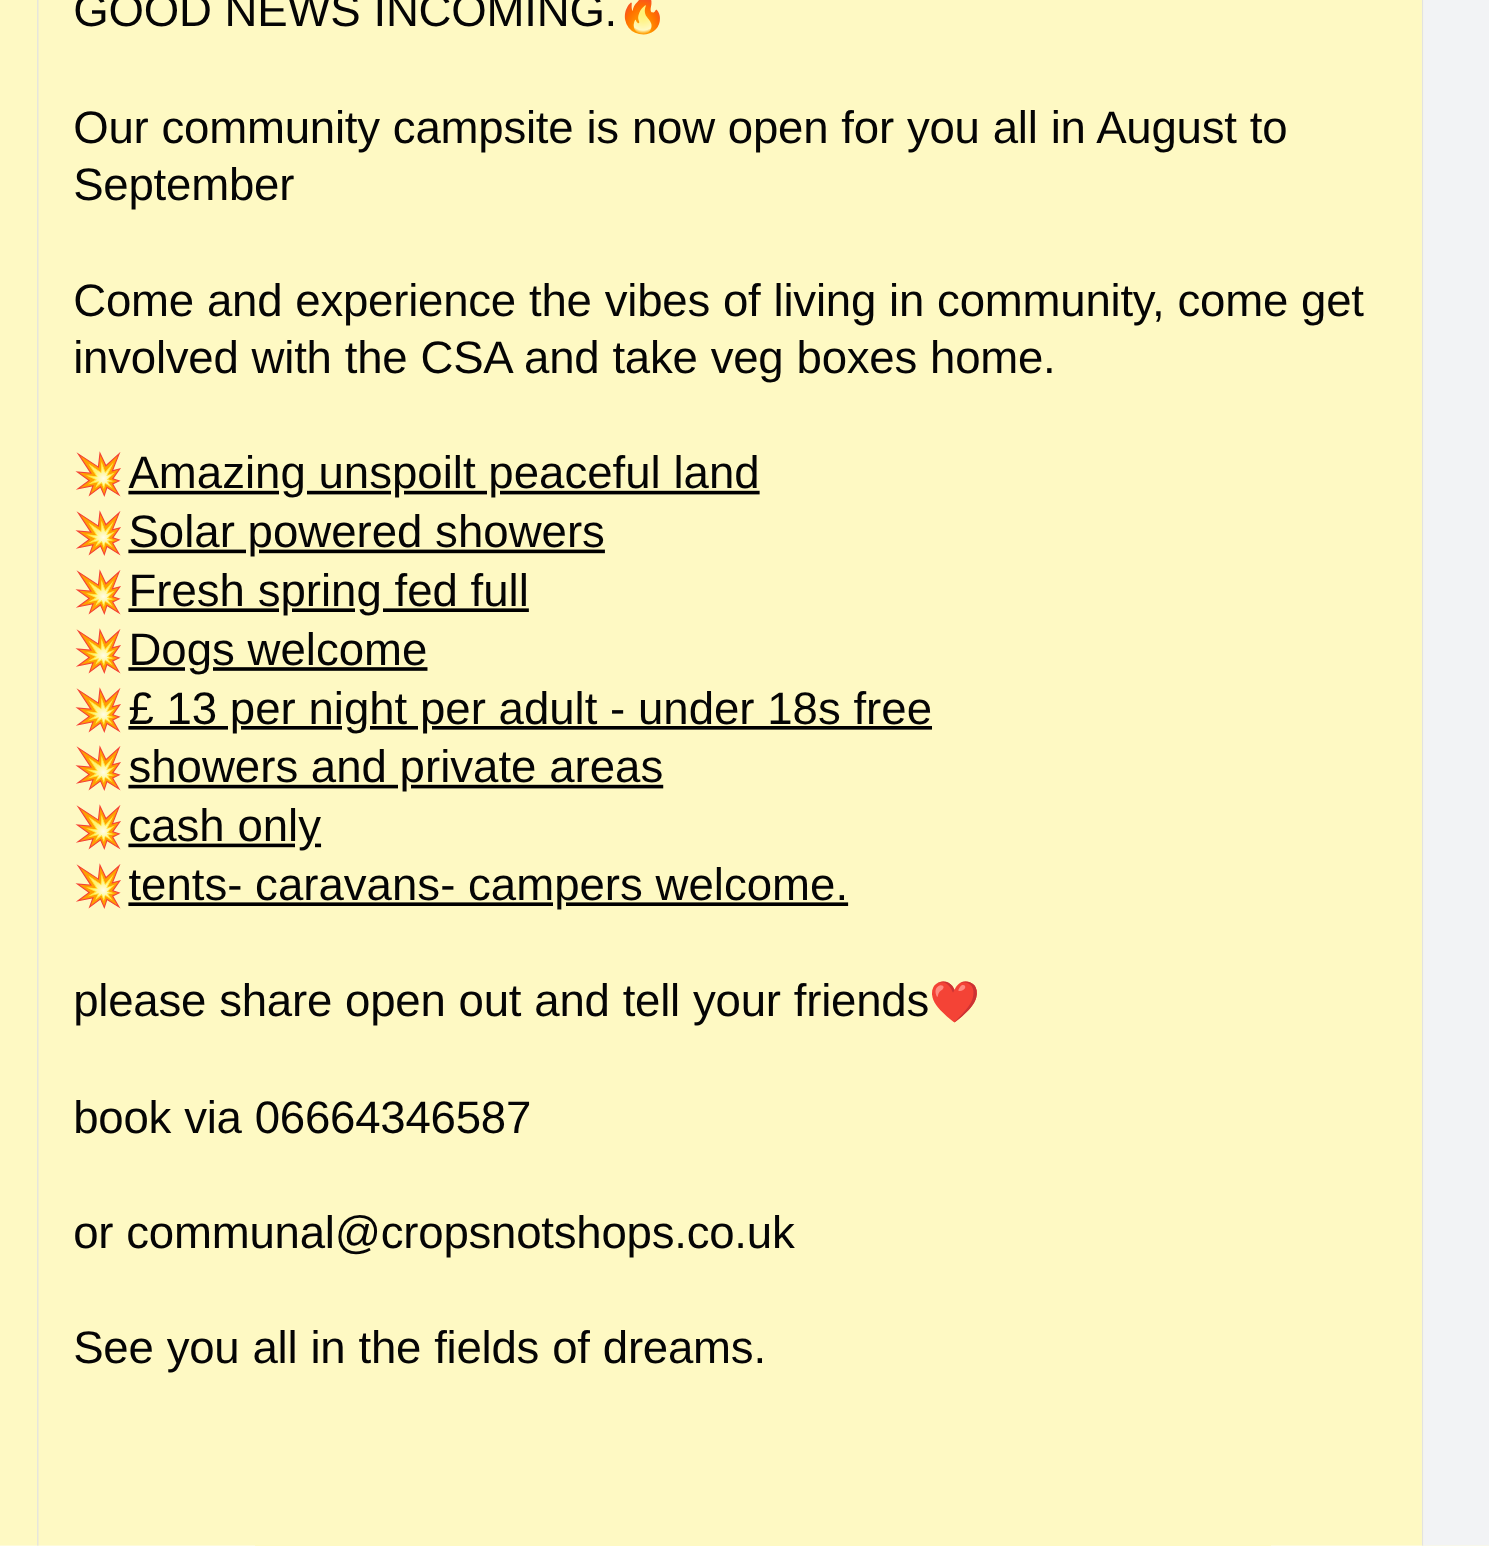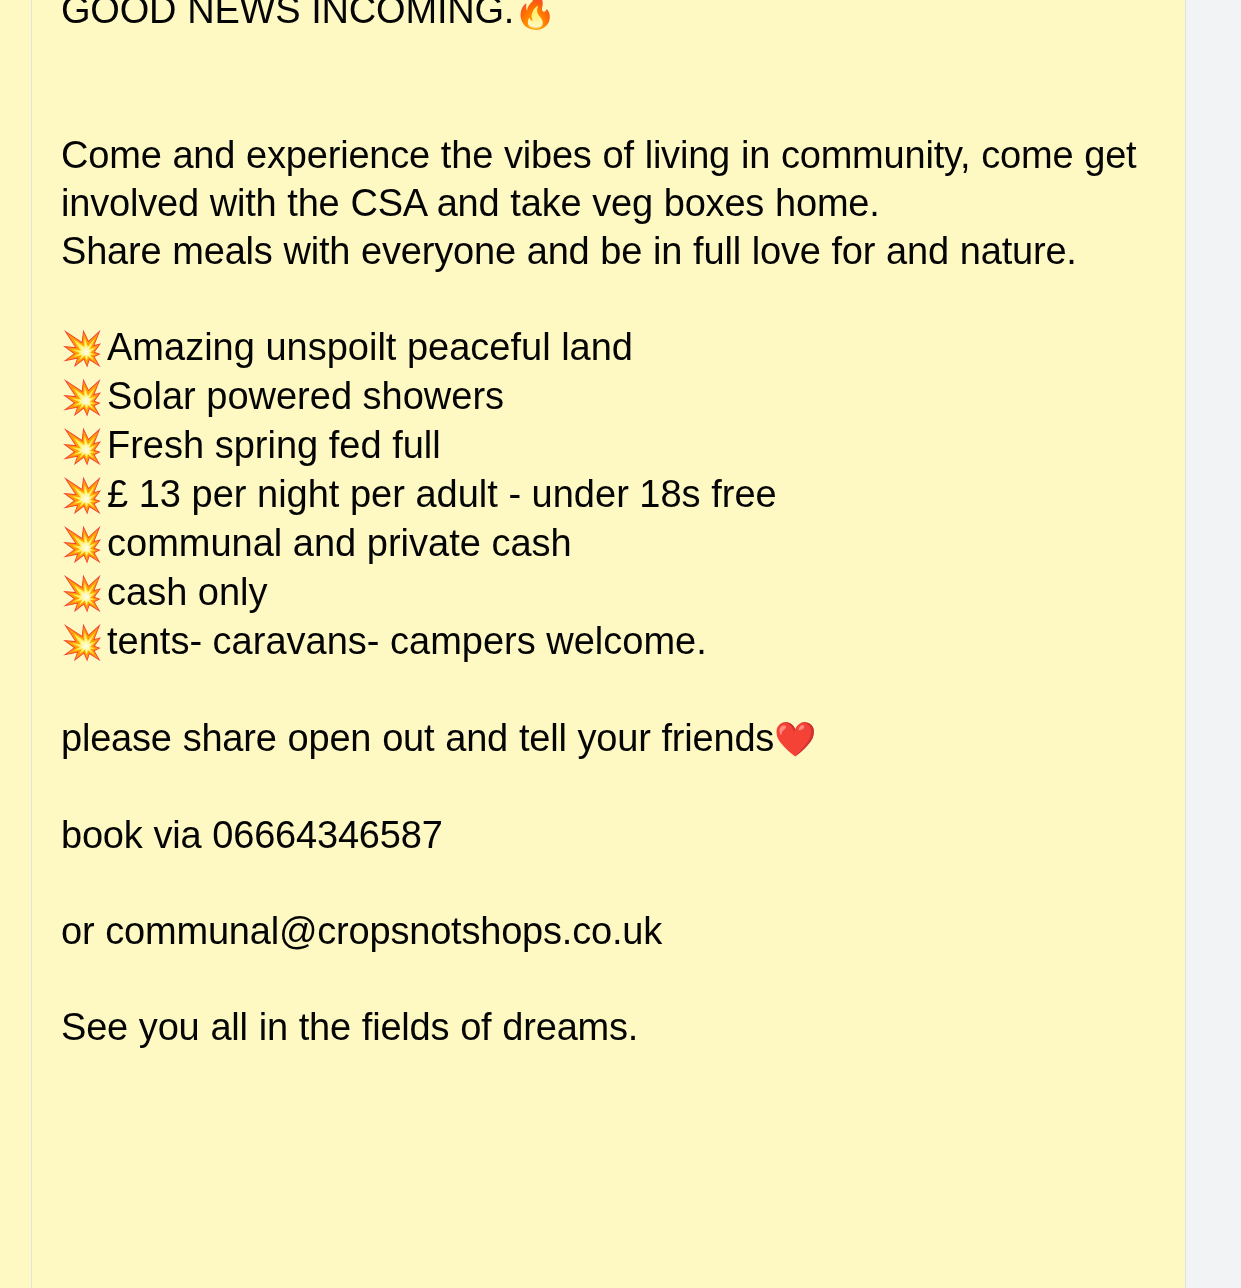--- a/index.html
+++ b/index.html
@@ -62,20 +62,21 @@
     word-spacing: 0.5px;
     color: #050505;
   }
   .spacer {
     height: 48px;
   }
   .bullets {
     margin: 0;
     padding: 0;
     list-style: none;
+    text-decoration: underline;
   }
   .bullet {
     font-size: 38px;
     line-height: 48px;
     margin: 0;
     display: block;
     color: #050505;
     white-space: nowrap;
   }
   .bullet .emoji {
@@ -95,34 +96,35 @@
   <div class="edge-rule-left"></div>
   <div class="edge-rule-right"></div>
   <div class="right-gutter"></div>
 
   <div class="content">
 
     <p class="para"><span>GOOD NEWS INCOMING.</span><span class="emoji-inline">🔥</span></p>
 
     <div class="spacer"></div>
 
+    <p class="para">Our community campsite is now open for you all in August to September</p>
 
     <div class="spacer"></div>
 
     <p class="para">Come and experience the vibes of living in community, come get involved with the CSA and take veg boxes home.</p>
-    <p class="para">Share meals with everyone and be in full love for and nature.</p>
 
     <div class="spacer"></div>
 
     <div class="bullets">
       <div class="bullet"><span class="emoji">💥</span><span>Amazing unspoilt peaceful land</span></div>
       <div class="bullet"><span class="emoji">💥</span><span>Solar powered showers</span></div>
       <div class="bullet"><span class="emoji">💥</span><span>Fresh spring fed full</span></div>
+      <div class="bullet"><span class="emoji">💥</span><span>Dogs welcome</span></div>
       <div class="bullet"><span class="emoji">💥</span><span>£ 13 per night per adult - under 18s free</span></div>
-      <div class="bullet"><span class="emoji">💥</span><span>communal and private cash</span></div>
+      <div class="bullet"><span class="emoji">💥</span><span>showers and private areas</span></div>
       <div class="bullet"><span class="emoji">💥</span><span>cash only</span></div>
       <div class="bullet"><span class="emoji">💥</span><span>tents- caravans- campers welcome.</span></div>
     </div>
 
     <div class="spacer"></div>
 
     <p class="para"><span>please share open out and tell your friends</span><span class="emoji-inline">❤️</span></p>
 
     <div class="spacer"></div>
 

